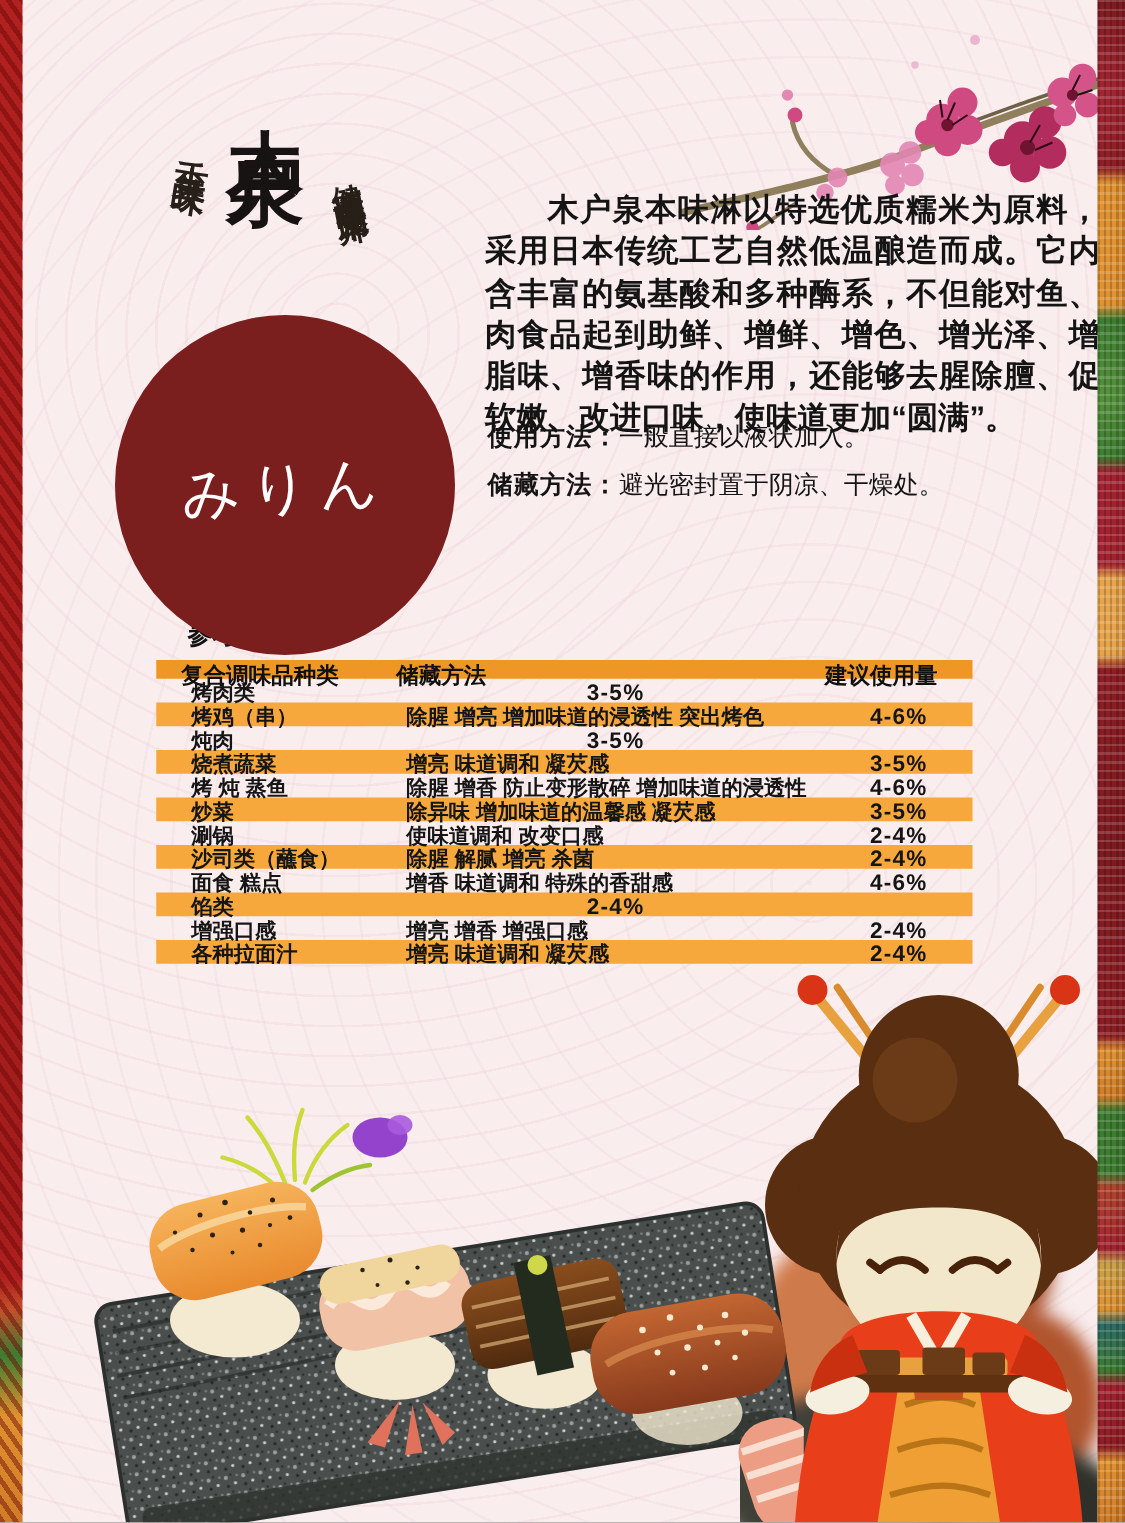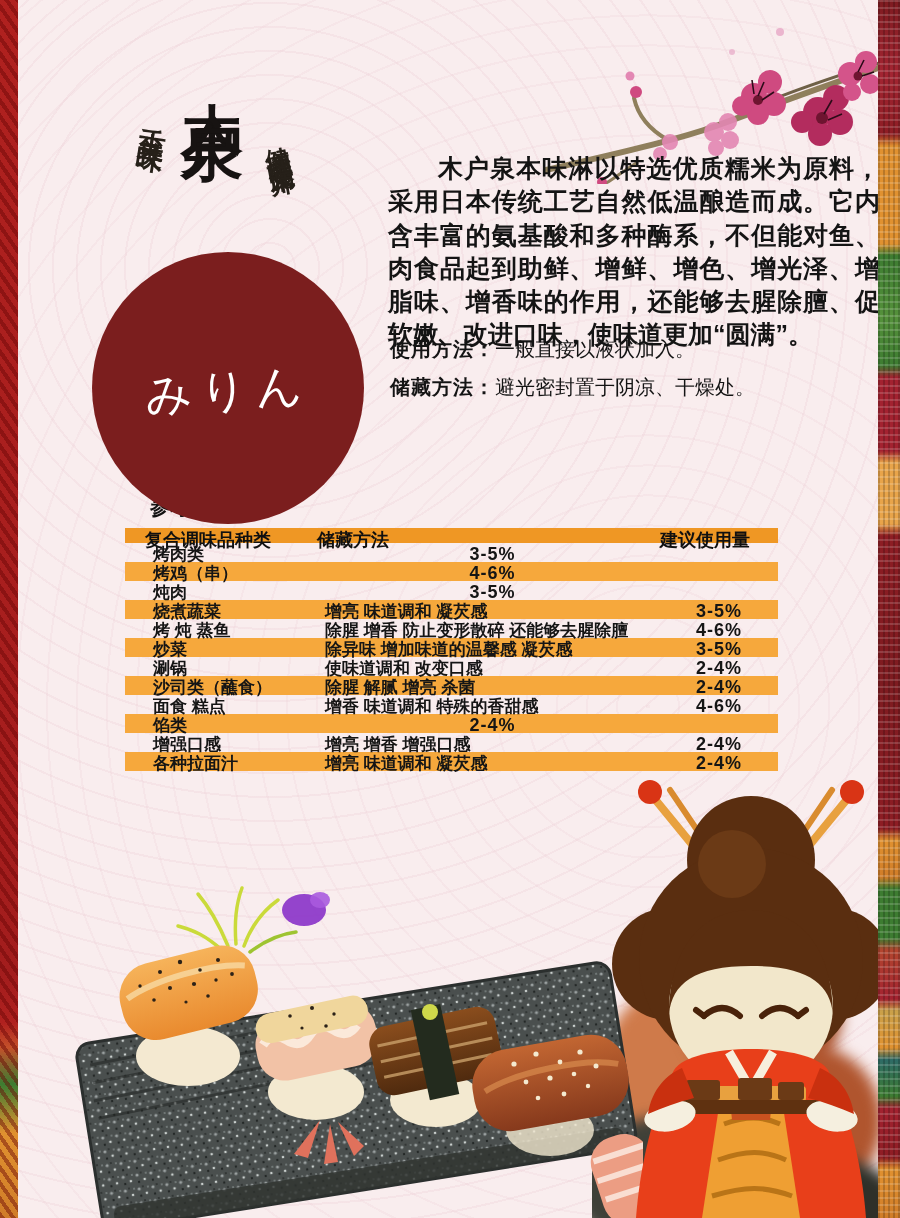--- a/index.html
+++ b/index.html
@@ -184,34 +184,35 @@
       <div class="t-cell">储藏方法</div>
       <div class="t-cell">建议使用量</div>
     </div>
     <div>
         <div class="t-row">
           <div class="t-cell c0">烤肉类</div>
           <div class="t-cell c2">3-5%</div>
         </div>
         <div class="t-row">
           <div class="t-cell c0">烤鸡（串）</div>
+          <div class="t-cell c1">除腥 增亮 增加味道的浸透性 突出烤色</div>
           <div class="t-cell c2">4-6%</div>
         </div>
         <div class="t-row">
           <div class="t-cell c0">炖肉</div>
           <div class="t-cell c2">3-5%</div>
         </div>
         <div class="t-row">
           <div class="t-cell c0">烧煮蔬菜</div>
           <div class="t-cell c1">增亮 味道调和 凝芡感</div>
           <div class="t-cell c2">3-5%</div>
         </div>
         <div class="t-row">
           <div class="t-cell c0">烤 炖 蒸鱼</div>
-          <div class="t-cell c1">除腥 增香 防止变形散碎 还能够去腥除膻</div>
+          <div class="t-cell c1">除腥 增香 防止变形散碎 增加味道的浸透性</div>
           <div class="t-cell c2">4-6%</div>
         </div>
         <div class="t-row">
           <div class="t-cell c0">炒菜</div>
           <div class="t-cell c1">除异味 增加味道的温馨感 凝芡感</div>
           <div class="t-cell c2">3-5%</div>
         </div>
         <div class="t-row">
           <div class="t-cell c0">涮锅</div>
           <div class="t-cell c1">使味道调和 改变口感</div>

